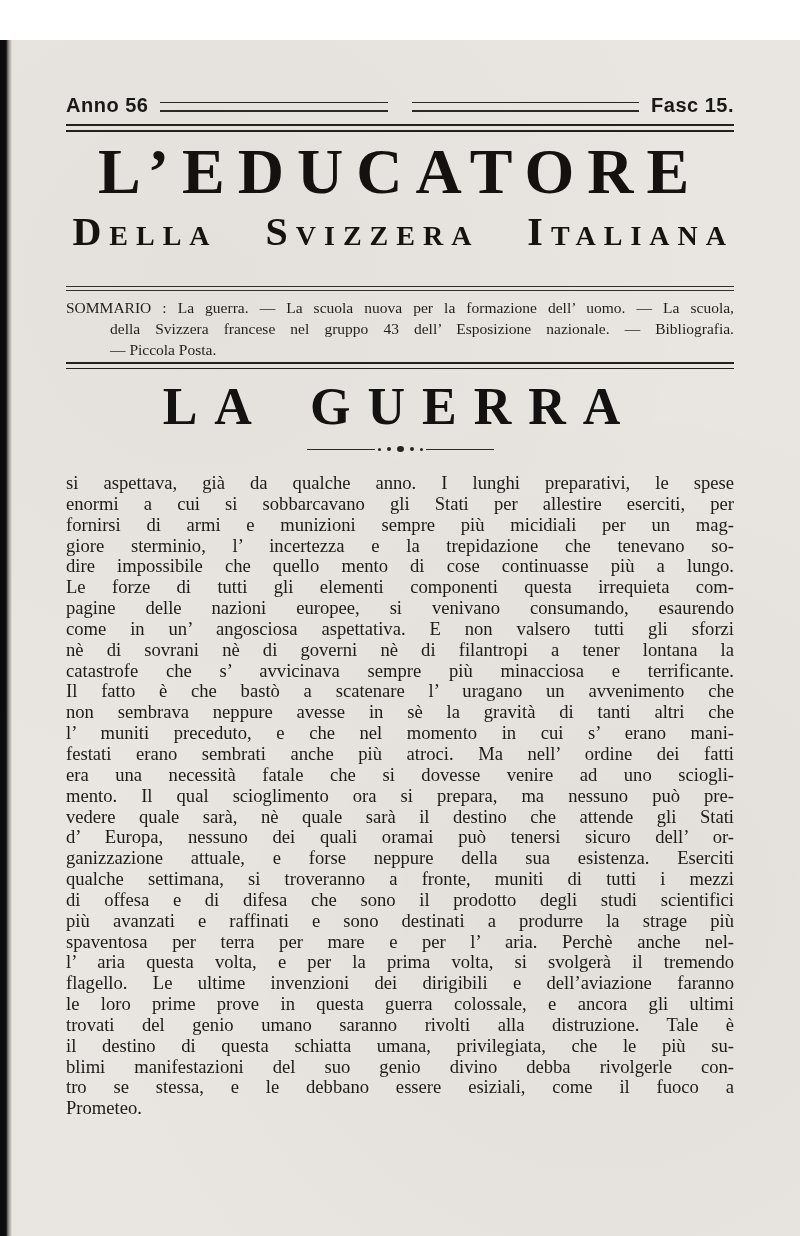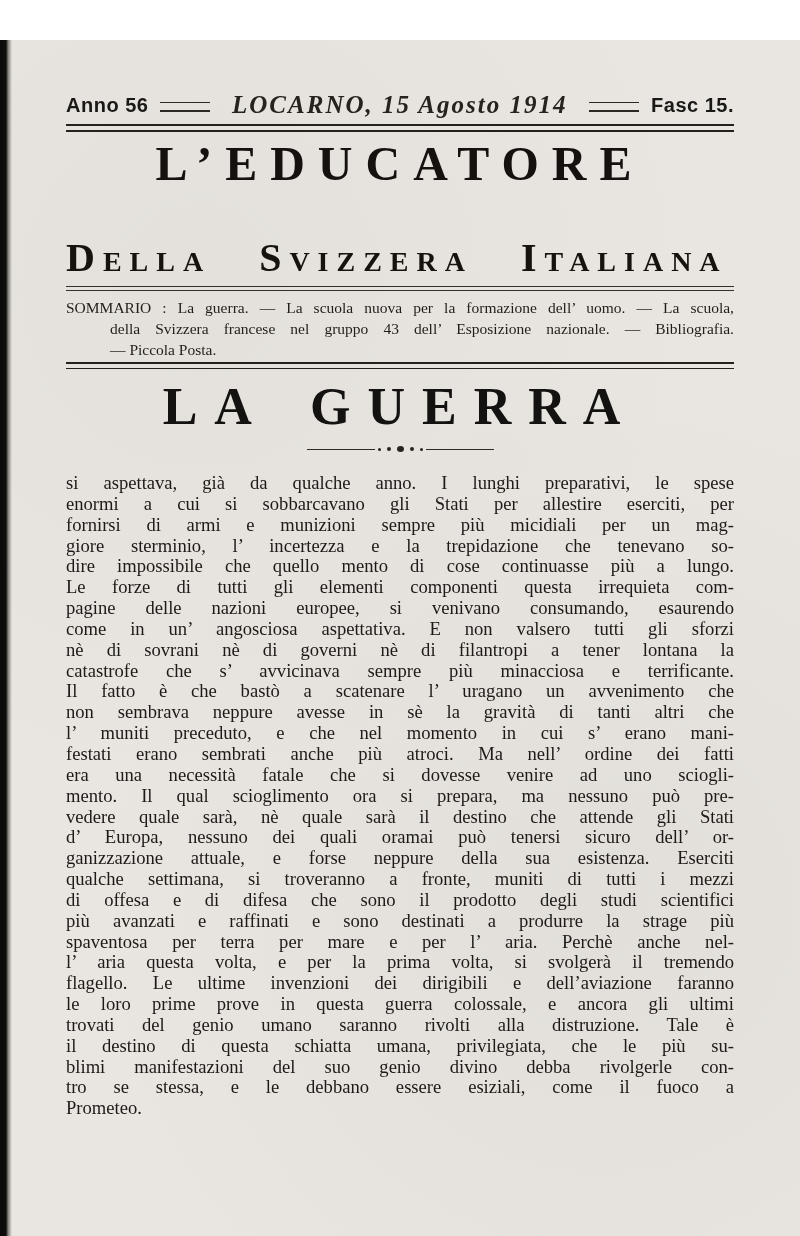--- a/index.html
+++ b/index.html
@@ -39,25 +39,25 @@
     flex:1; height:7px; margin:4px 12px 0 12px;
     border-top:1px solid #2c2925; border-bottom:2px solid #2c2925;
   }
   .rule { left:66px; width:668px; position:absolute; }
   .rule-a { top:84px;  height:4px; border-top:2px solid #24211d; border-bottom:2px solid #24211d; }
   .rule-b { top:246px; height:3px; border-top:1px solid #33302b; border-bottom:1px solid #33302b; }
   .rule-c { top:322px; height:4px; border-top:2px solid #24211d; border-bottom:1px solid #24211d; }
 
   
   .masthead-title {
-    top:100px; text-align:center; font-weight:bold; font-size:48px;
+    top:100px; text-align:center; font-weight:bold; font-size:64px;
     line-height:1; letter-spacing:13px; white-space:nowrap; color:#14110e;
   }
   .masthead-sub {
-    top:198px; text-align:left; font-weight:bold; font-size:40px; line-height:1;
+    top:172px; text-align:right; font-weight:bold; font-size:40px; line-height:1;
     font-variant:small-caps; letter-spacing:8px; word-spacing:30px;
     white-space:nowrap; color:#16130f;
   }
 
   
   .sommario { top:257px; font-size:15.5px; line-height:21px; color:#211e1a; }
   .sommario-line { text-align:justify; text-align-last:justify; }
   .sommario-line:not(.first) { padding-left:44px; }
   .sommario-line.last { text-align-last:left; }
 
@@ -80,21 +80,20 @@
   .bodyline.last  { text-align-last:left; }
 </style>
 </head>
 <body>
 
 <div class="page">
 
   <div class="col header-row">
     <span class="hdr-side">Anno 56</span>
     <span class="rule-seg"></span>
-    <span class="hdr-date">LOCARNO, 15 Agosto 1914</span>
     <span class="rule-seg"></span>
     <span class="hdr-side">Fasc 15.</span>
   </div>
   <div class="rule rule-a"></div>
 
   <div class="col masthead-title">L’EDUCATORE</div>
   <div class="col masthead-sub">Della Svizzera Italiana</div>
   <div class="rule rule-b"></div>
 
   <div class="col sommario">

